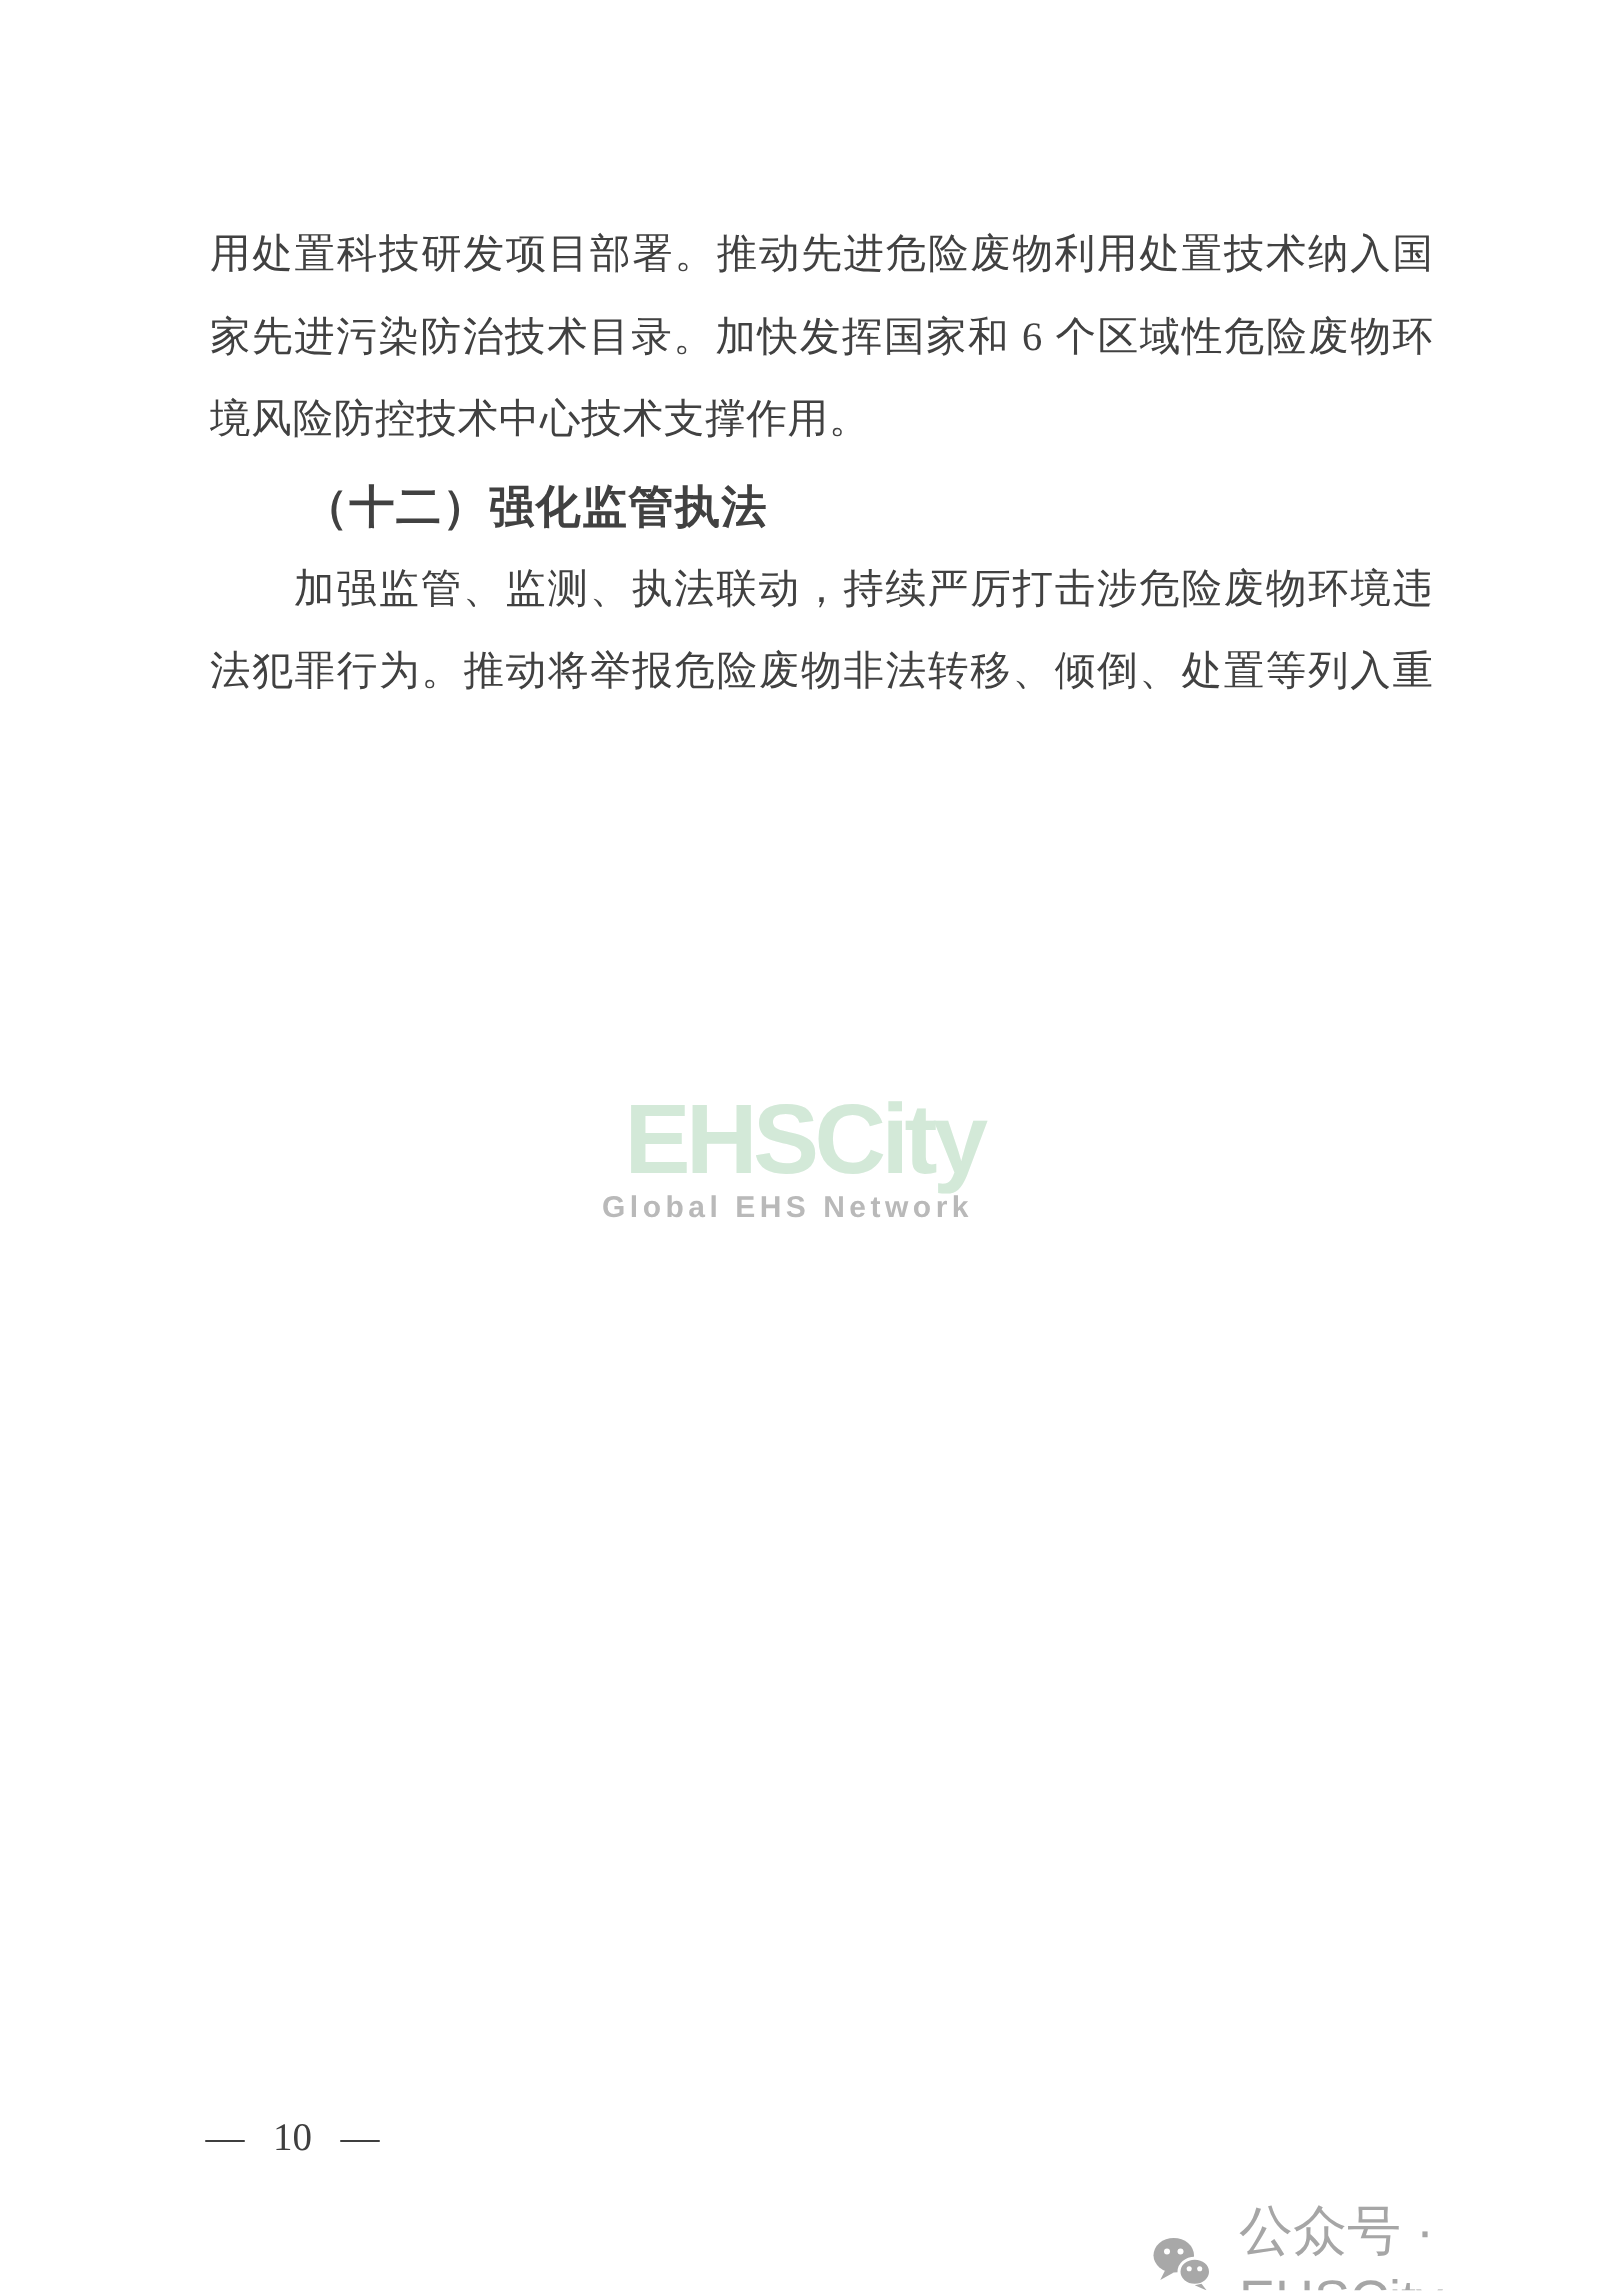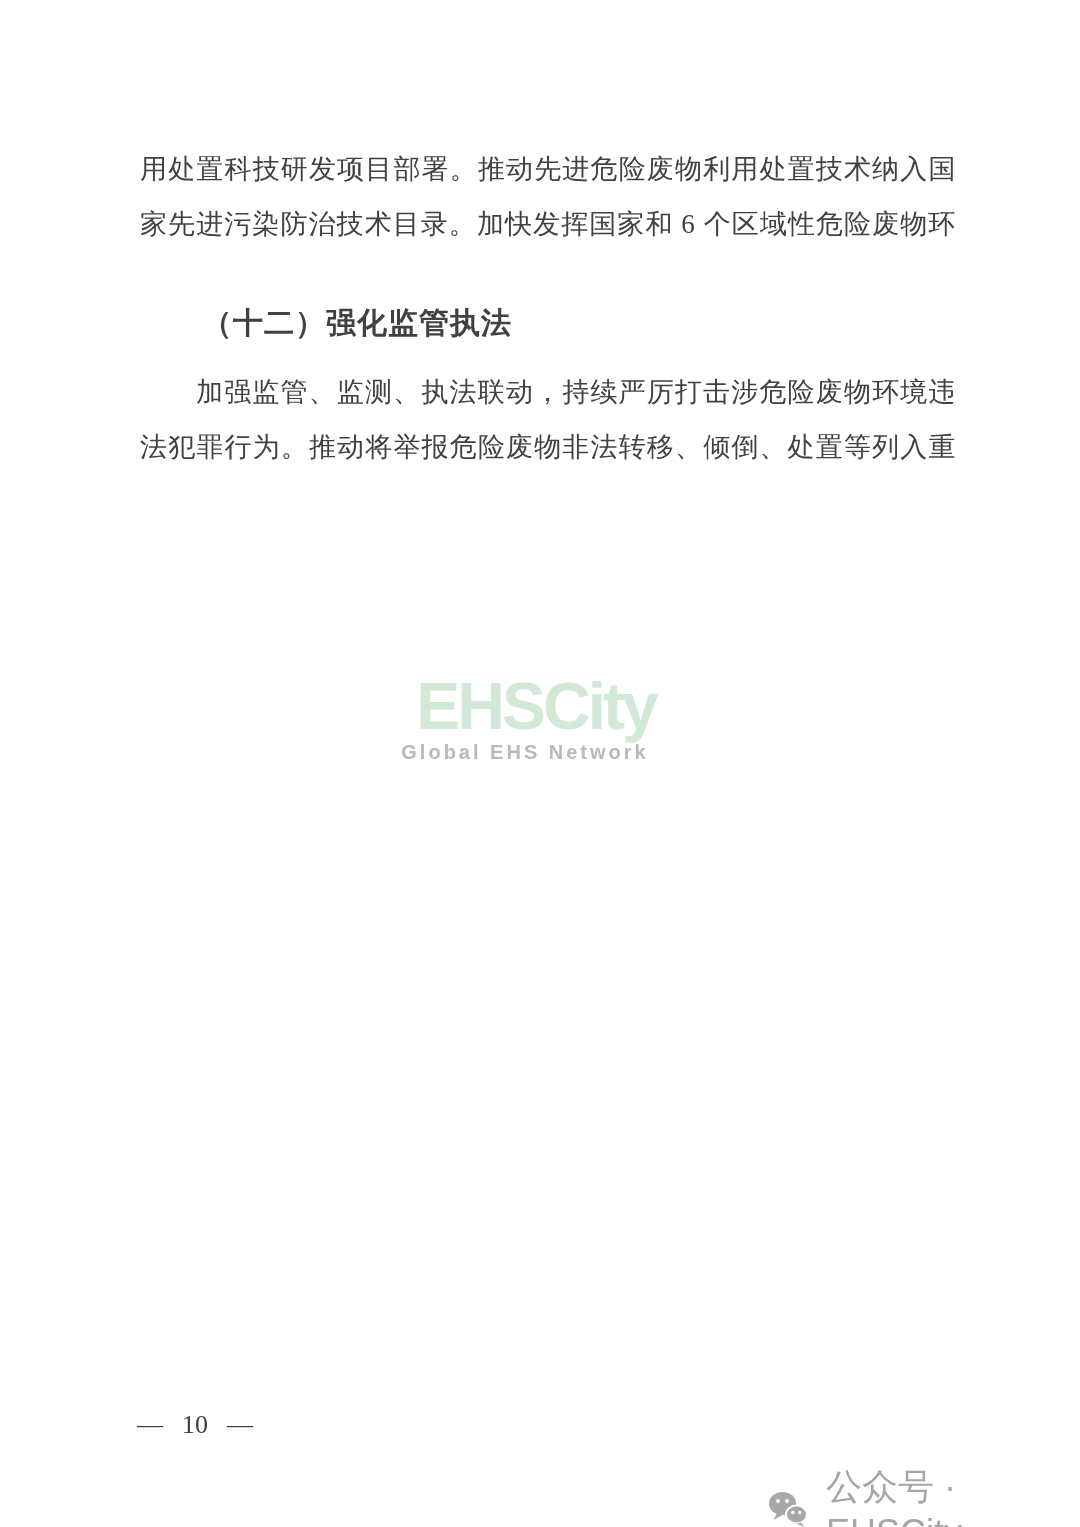--- a/index.html
+++ b/index.html
@@ -31,21 +31,21 @@
 
   .heading {
     font-weight: bold;
     font-size: 30px;
     letter-spacing: 1px;
     padding-left: 62px;
   }
   .indent1 { padding-left: 56px; }
 
   
-  .watermark { position: absolute; top: 673px; left: 0; right: 0; text-align: center; }
+  .watermark { position: absolute; top: 726px; left: 0; right: 0; text-align: center; }
   .wm-brand {
     position: relative;
     right: 4px;
     font-family: "Liberation Sans", "DejaVu Sans", sans-serif;
     font-weight: bold;
     font-size: 66px;
     line-height: 66px;
     letter-spacing: -3px;
     color: #d3e9d8;
   }
@@ -148,22 +148,23 @@
       <span>个</span>
       <span>区</span>
       <span>域</span>
       <span>性</span>
       <span>危</span>
       <span>险</span>
       <span>废</span>
       <span>物</span>
       <span>环</span>
     </p>
-
-  <p class="line heading" style="top:304px">（十二）强化监管执法</p>
+  <p class="line" style="top:260px">境风险防控技术中心技术支撑作用。</p>
+
+  <p class="line heading" style="top:320px">（十二）强化监管执法</p>
 
   <p class="line jline indent1" style="top:373px">
       <span>加</span>
       <span>强</span>
       <span>监</span>
       <span>管</span>
       <span>、</span>
       <span>监</span>
       <span>测</span>
       <span>、</span>

